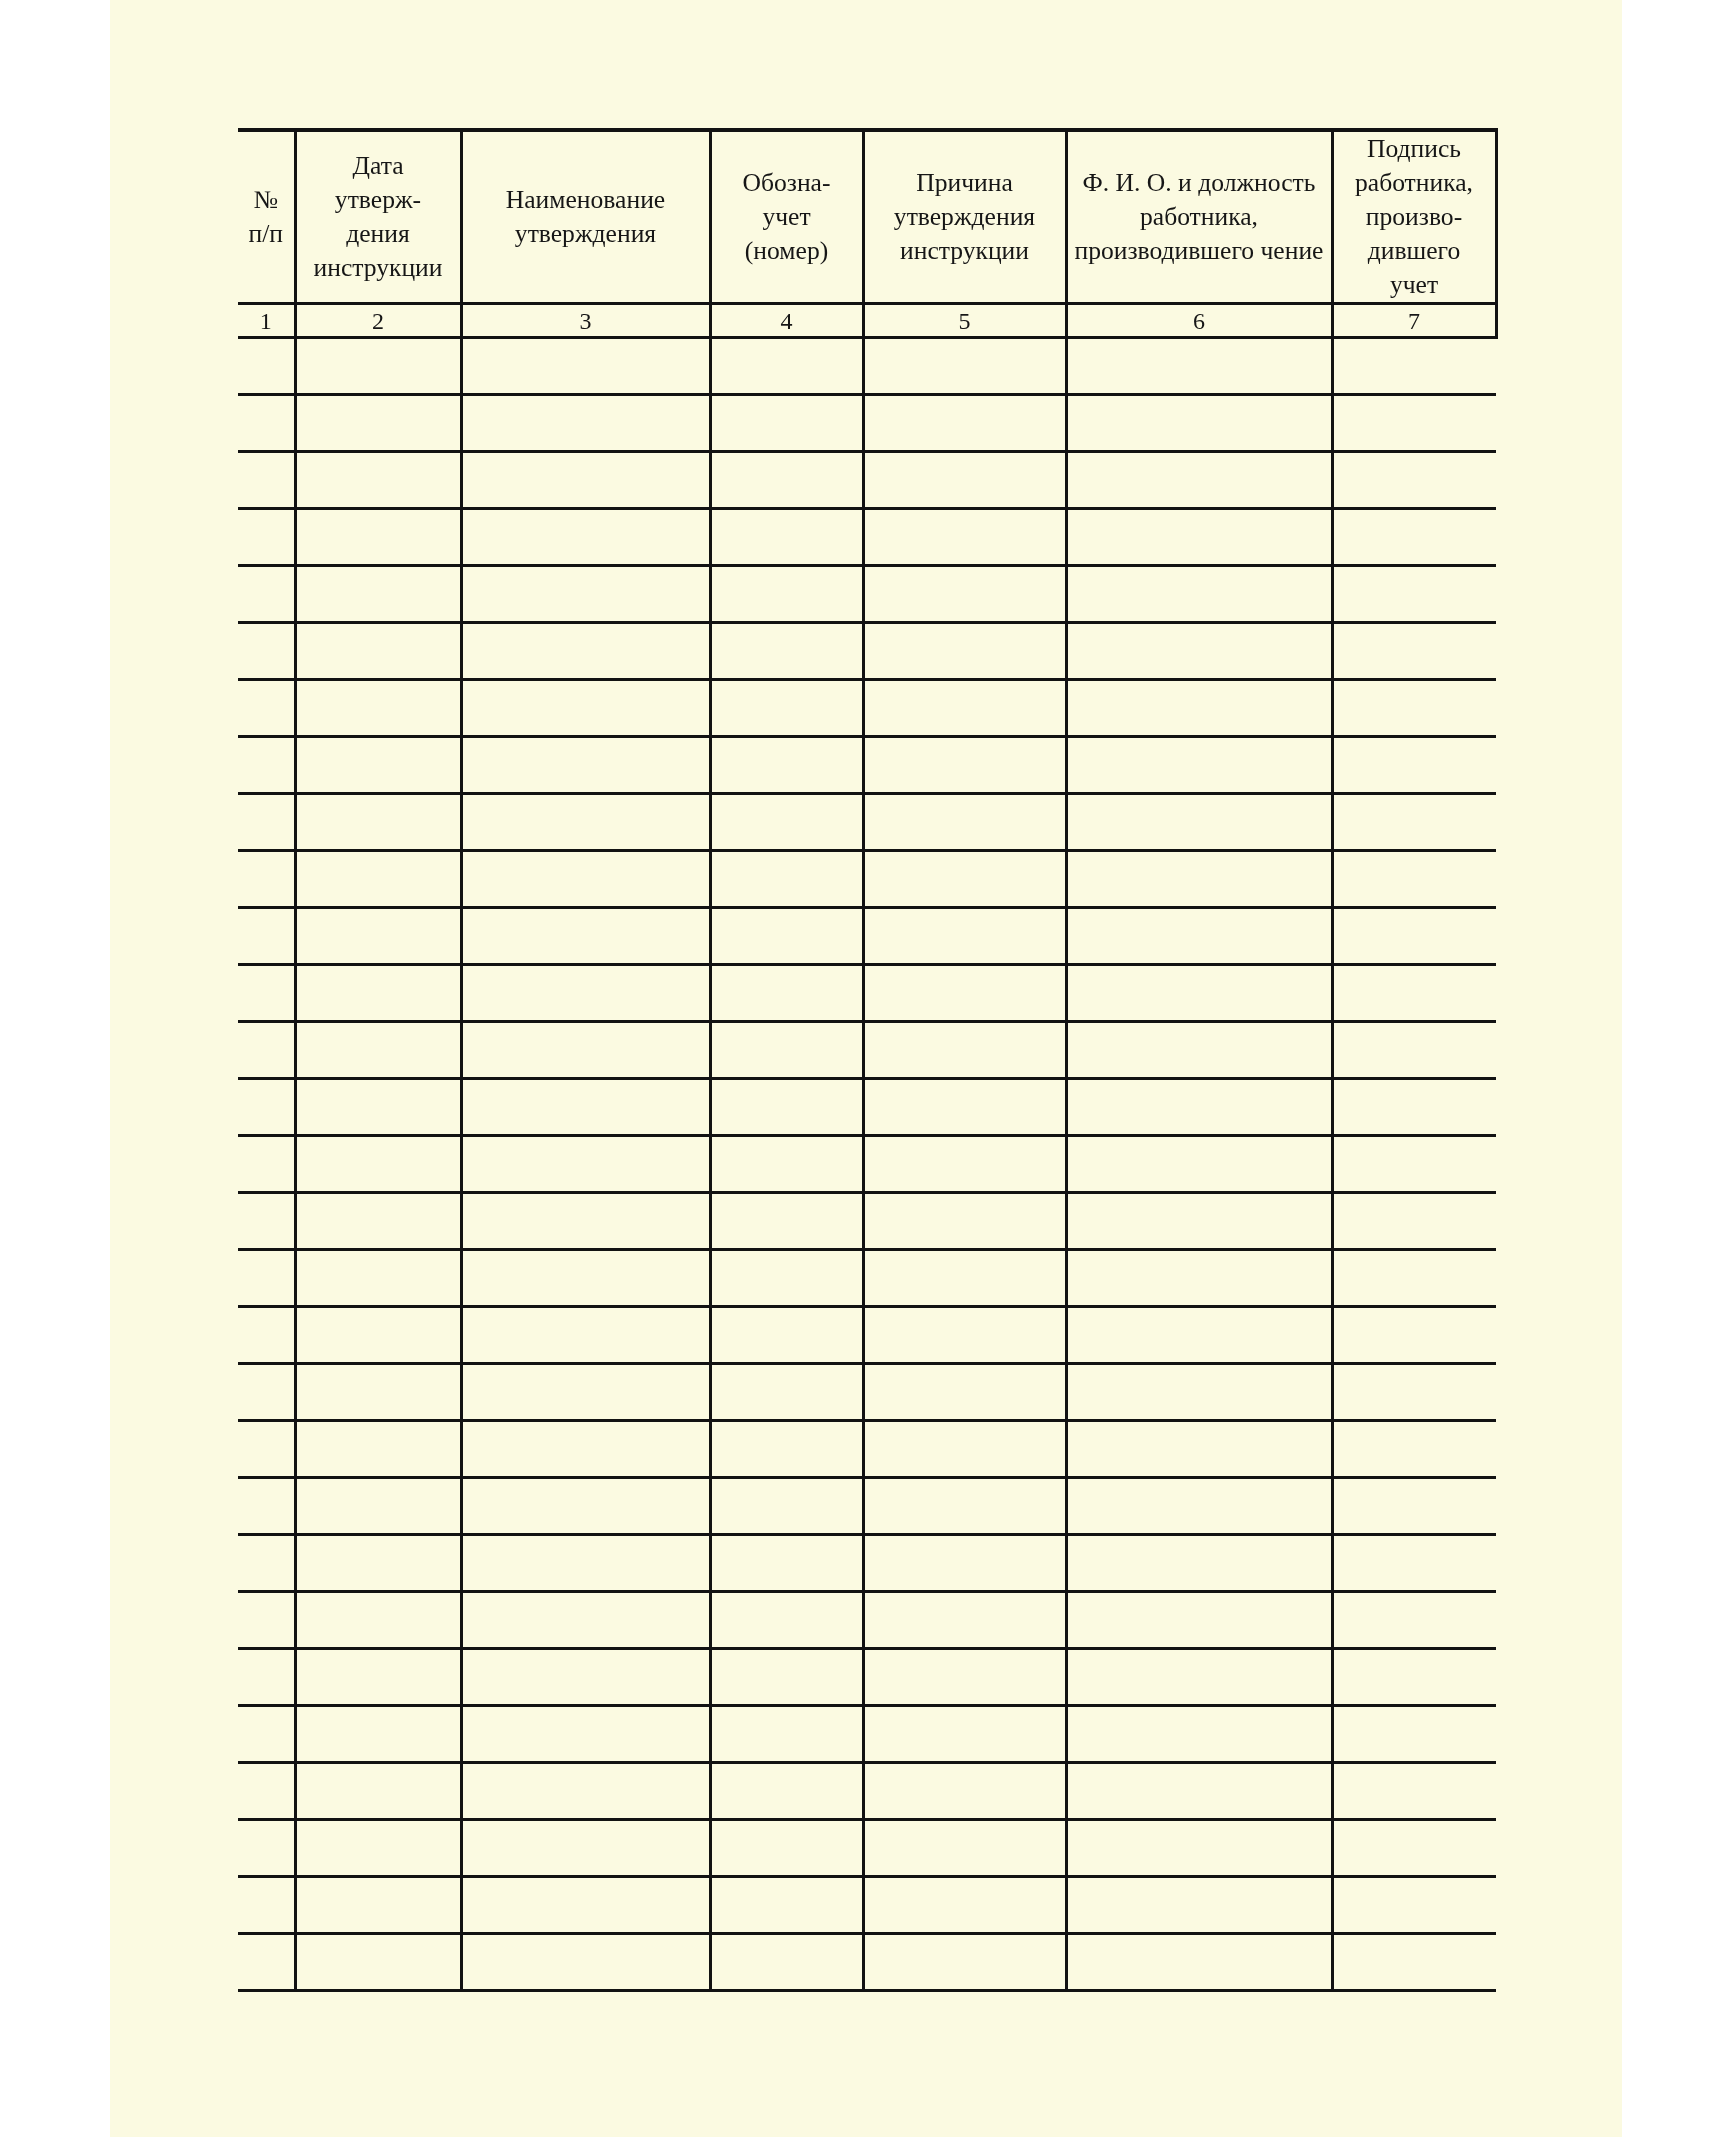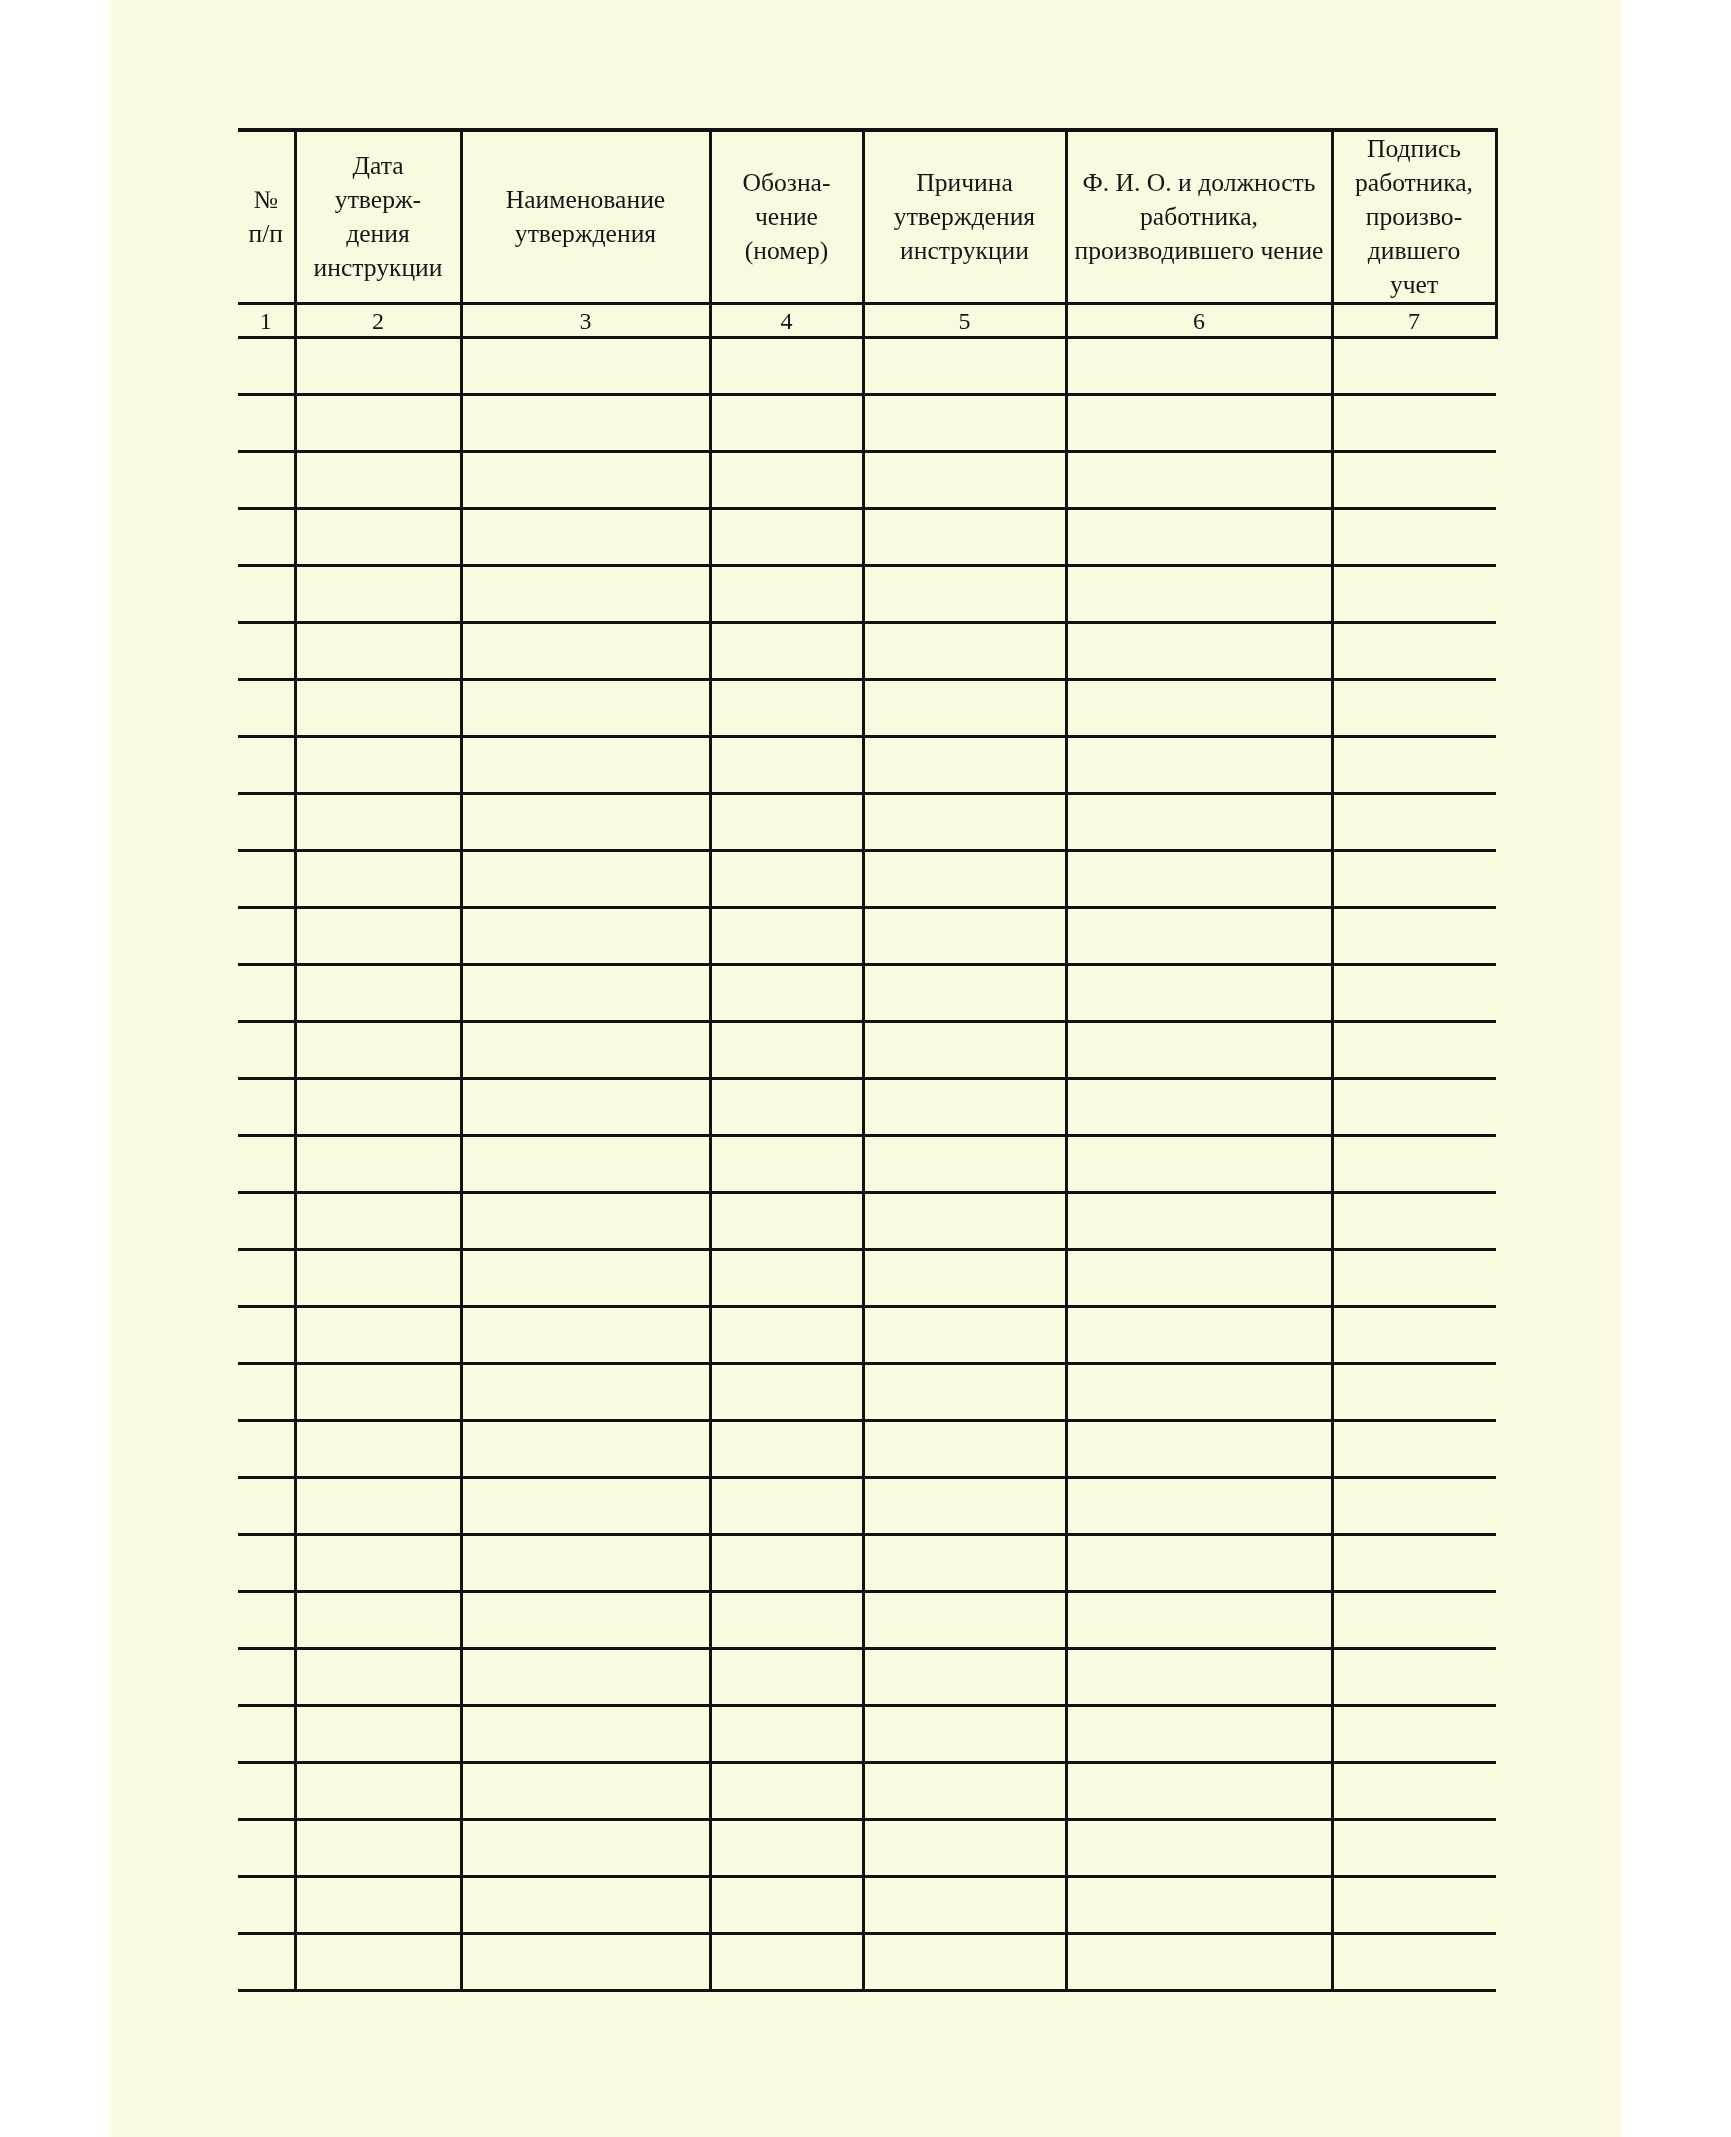--- a/index.html
+++ b/index.html
@@ -78,21 +78,21 @@
       <tr class="header-row">
         <th>№
 п/п</th>
         <th>Дата
 утверж-
 дения
 инструкции</th>
         <th>Наименование
 утверждения</th>
         <th>Обозна-
-чение
+учет
 (номер)</th>
         <th>Причина
 утверждения
 инструкции</th>
         <th>Ф. И. О. и должность
 работника,
 производившего чение</th>
         <th>Подпись
 работника,
 произво-

